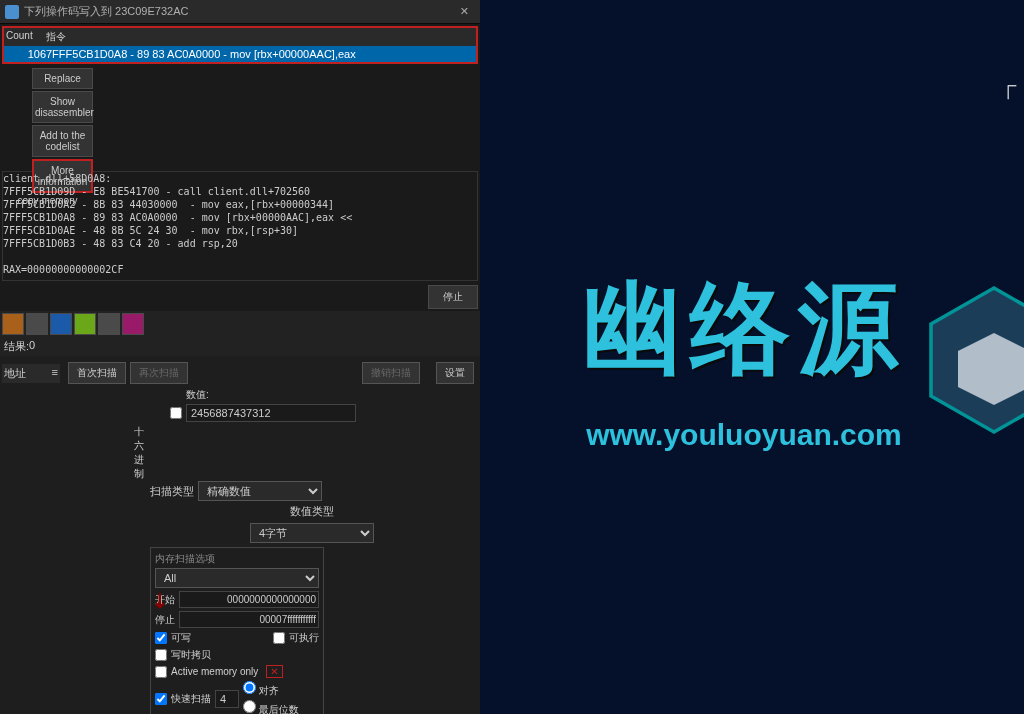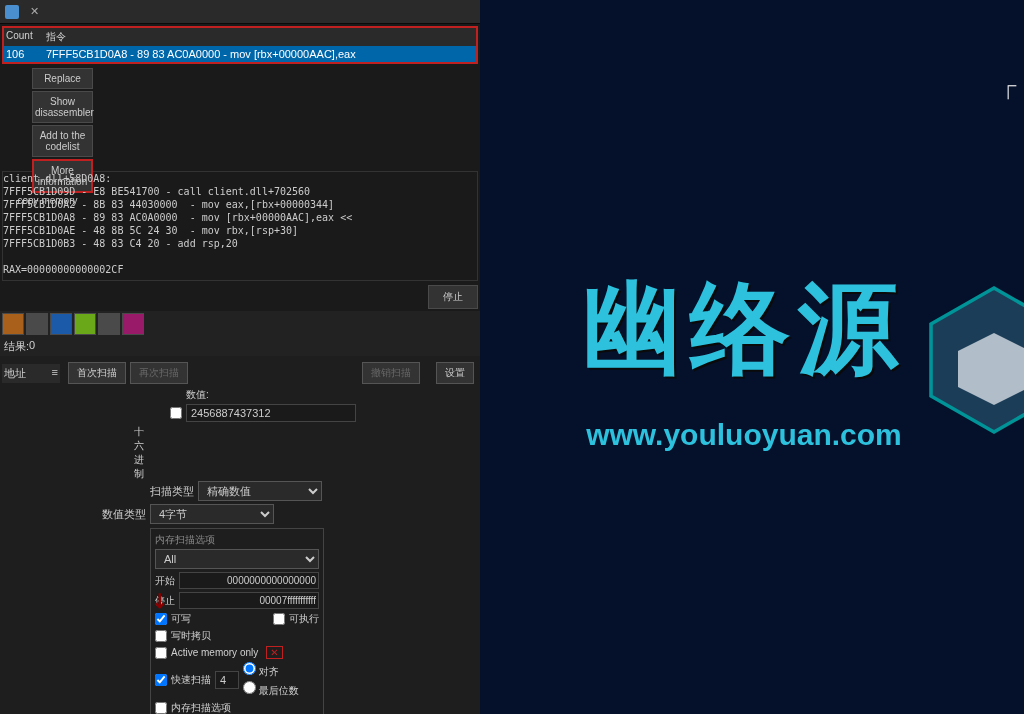--- a/index.html
+++ b/index.html
@@ -12,21 +12,21 @@
 .app{position:relative;width:480px;background:#1a1a1a;color:#d0d0d0;font-size:11px;}
 .titlebar{background:#2a2a2a;display:flex;align-items:center;padding:3px 5px;border-bottom:1px solid #0a0a0a;}
 .titlebar .ticon{width:14px;height:14px;background:#4a90d0;margin-right:5px;border-radius:2px;}
 .titlebar .title{flex:1;color:#b0b0b0;}
 .close-x{color:#aaa;padding:2px 6px;cursor:pointer;}
 .upper{display:flex;height:145px;flex-direction:column;}
 .opcode-list{flex:1;background:#1a1a1a;border:2px solid #c02020;margin:2px;}
 .opcode-header{display:flex;background:#2a2a2a;font-size:10px;padding:2px;}
 .opcode-header .ch1{width:40px;}
 .opcode-row{display:flex;background:#0066aa;padding:2px;color:#fff;}
-.opcode-row .c1{width:40px;}
+.opcode-row .c1{width:40px;text-align:right;}
 .btn-col{width:95px;padding:2px;display:flex;flex-direction:column;gap:2px;}
 .btn{background:#333;border:1px solid #4a4a4a;color:#ccc;padding:4px 2px;text-align:center;font-size:10px;cursor:pointer;margin-left:30px;}
 .btn.hl{border:2px solid #c02020;}
 .disasm{background:#1a1a1a;border:1px solid #333;margin:2px;font-family:monospace;font-size:10px;height:110px;color:#ccc;line-height:1.3;}
 .stop-row{display:flex;justify-content:flex-end;padding:2px;}
 .toolbar-row{display:flex;align-items:center;padding:2px;background:#222;gap:2px;}
 .tb-icon{width:22px;height:22px;background:#3a3a3a;border:1px solid #4a4a4a;display:inline-block;}
 .tb-icon.c1{background:#a8601a;}
 .tb-icon.c2{background:#1a5aa8;}
 .tb-icon.c3{background:#6aa81a;}
@@ -64,20 +64,21 @@
     <path d="M60 90 L100 70 L140 90 L140 130 L100 150 L60 130 Z" fill="#d0dde5"></path>
   </svg>
   <div class="brand-text">幽络源</div>
   <div class="brand-url">www.youluoyuan.com</div>
 </div>
 <div class="corner-bracket">「</div>
 
 <div class="app">
   <div class="titlebar">
     <span class="ticon"></span>
+    <span class="title">下列操作码写入到 23C09E732AC</span>
     <span class="close-x">✕</span>
   </div>
 
   <div class="upper">
     <div class="opcode-list">
       <div class="opcode-header">
         <span class="ch1">Count</span>
         <span>指令</span>
       </div>
       <div class="opcode-row">
@@ -141,21 +142,21 @@
         <input type="checkbox" class="chk" style="">
         <input class="input value-input" value="2456887437312" style="">
       </div>
       <div style="margin-left:104px;display:flex;gap:4px;align-items:center;font-size:10px;">
         <span style="width:0;margin-left:-38px;">十六进制</span>
       </div>
       <div class="field-row" style="margin-left:82px;">
         <label>扫描类型</label>
         <select class="select" style="width:124px;"><option>精确数值</option></select>
       </div>
-      <div class="field-row" style="margin-left:34px;">
+      <div class="field-row" style="margin-left:82px;flex-direction:column;">
         <label>数值类型</label>
         <select class="select" style="width:124px;"><option>4字节</option></select>
       </div>
       <div class="opt-group" style="margin-left:82px;width:174px;">
         <div class="opt-title">内存扫描选项</div>
         <select class="select opt-select"><option>All</option></select>
         <div class="range-row">
           <span>开始</span>
           <input value="0000000000000000" style="">
         </div>

